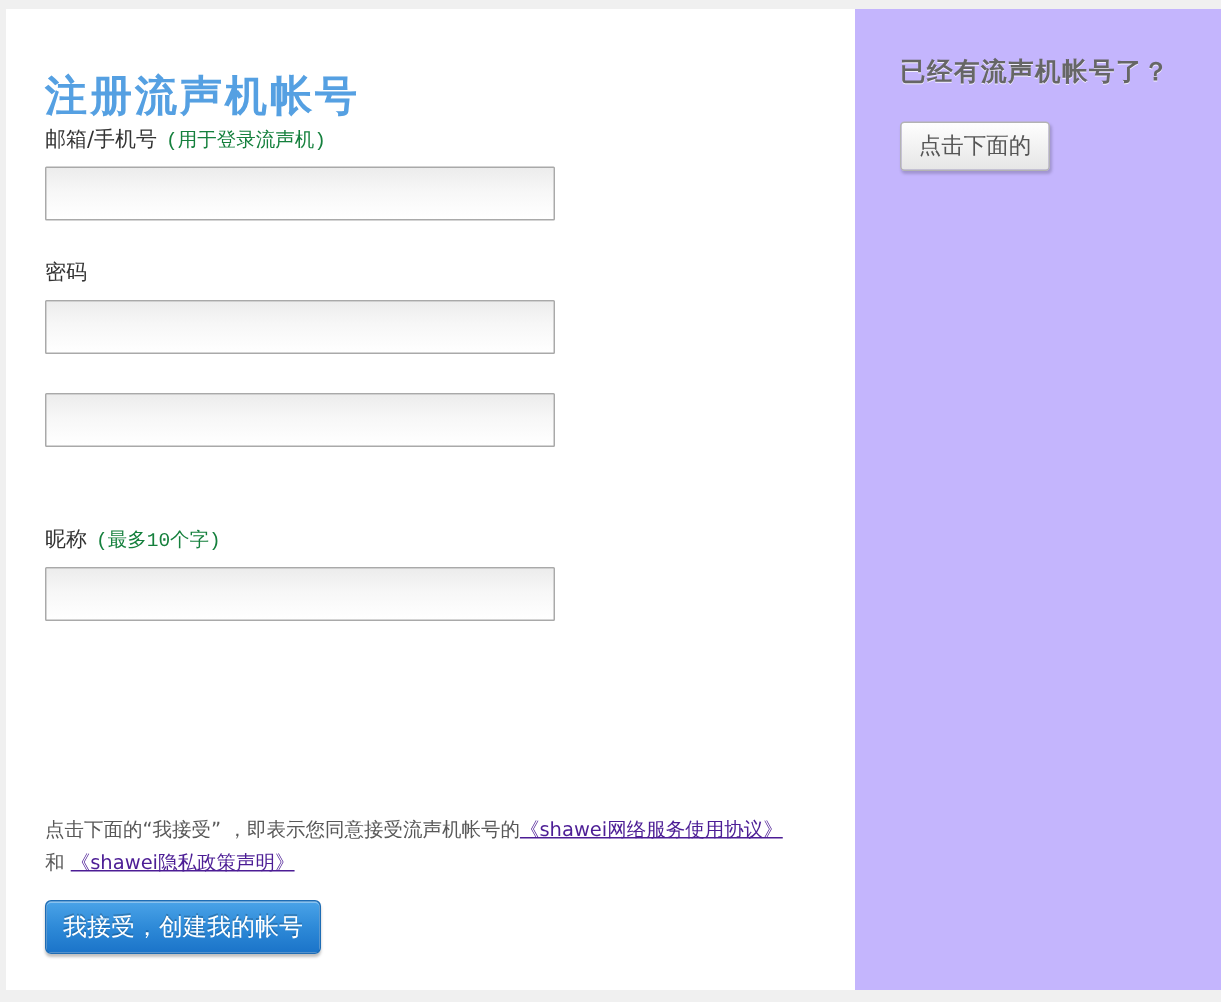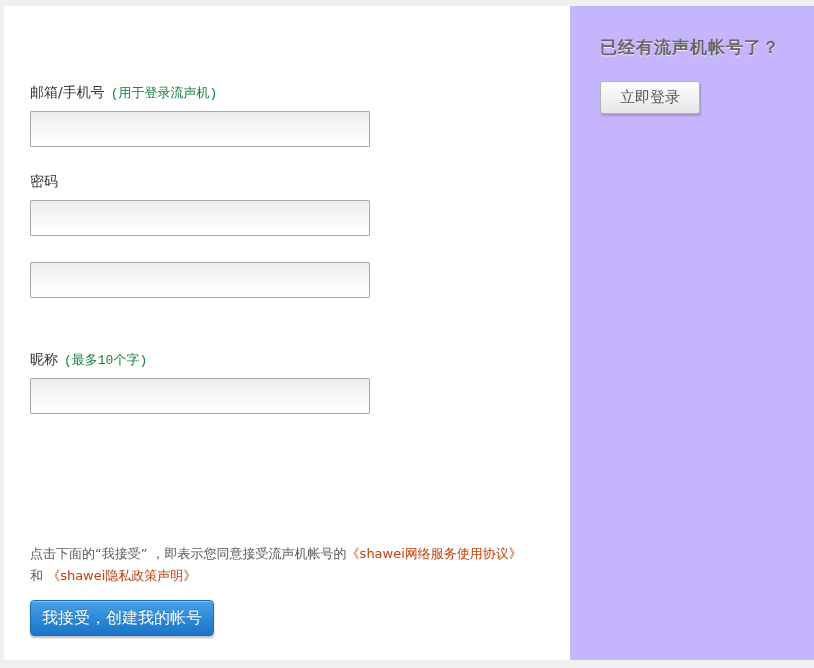--- a/index.html
+++ b/index.html
@@ -29,21 +29,21 @@
     font-size:15px;padding:0 6px;outline:none;}
   .captcha-img{width:78px;height:28px;margin-left:6px;display:flex;align-items:center;
     justify-content:center;background-color:#cdc4d7;
     background-image:repeating-linear-gradient(45deg,rgba(255,255,255,.35) 0 2px,rgba(255,255,255,0) 2px 4px),
       repeating-linear-gradient(-45deg,rgba(130,110,160,.28) 0 1px,rgba(130,110,160,0) 1px 3px);
     font-size:20px;line-height:28px;letter-spacing:1px;}
   .captcha-img span{font-weight:bold;}
 
   .agreement{position:absolute;left:26px;top:524px;width:496px;font-size:13px;
     color:#595959;line-height:22px;}
-  .agreement a{color:#c2410c;cursor:pointer;}
+  .agreement a{color:#4c1d95;text-decoration:underline;cursor:pointer;}
 
   .submit-button{position:absolute;left:26px;top:594px;width:184px;height:36px;
     border:1px solid #1e6cb4;border-radius:4px;color:#fff;font-size:16px;
     font-family:"DejaVu Sans","Liberation Sans",sans-serif;
     background:linear-gradient(to bottom,#4aa3e8 0%,#2e8ad8 50%,#1b74c9 100%);
     box-shadow:0 2px 2px rgba(0,0,0,.25), inset 0 1px 0 rgba(255,255,255,.35);
     text-shadow:0 -1px 0 rgba(0,0,0,.2);cursor:pointer;}
 
   .sidebar-heading{position:absolute;left:30px;top:30px;font-size:17px;font-weight:bold;
     color:#666;letter-spacing:1px;text-shadow:0 1px 0 rgba(255,255,255,.8);}
@@ -53,20 +53,21 @@
     background:linear-gradient(to bottom,#fefefe 0%,#f2f2f2 50%,#e6e6e6 100%);
     box-shadow:1px 2px 2px rgba(0,0,0,.18);cursor:pointer;}
 </style>
 </head>
 <body>
 
 <div class="page">
 
   <div class="main-panel">
 
+    <h1 class="page-title">注册流声机帐号</h1>
 
     <div class="field-group fg0">
       <span class="field-label"><span>邮箱/手机号</span><span class="hint">(用于登录流声机)</span></span>
       <input class="text-input" type="text" value="" style="">
     </div>
 
     <div class="field-group fg1">
       <span class="field-label"><span>密码</span></span>
       <input class="text-input" type="password" value="" style="">
     </div>
@@ -82,16 +83,16 @@
 
 
     <p class="agreement"><span>点击下面的“我接受” ，即表示您同意接受流声机帐号的</span><a>《shawei网络服务使用协议》</a><span>和 </span><a>《shawei隐私政策声明》</a></p>
 
     <button class="submit-button">我接受，创建我的帐号</button>
 
   </div>
 
   <div class="sidebar">
     <div class="sidebar-heading">已经有流声机帐号了？</div>
-    <button class="login-button">立即登录</button>
+    <button class="login-button">点击下面的</button>
   </div>
 
 </div>
 
 </body></html>

